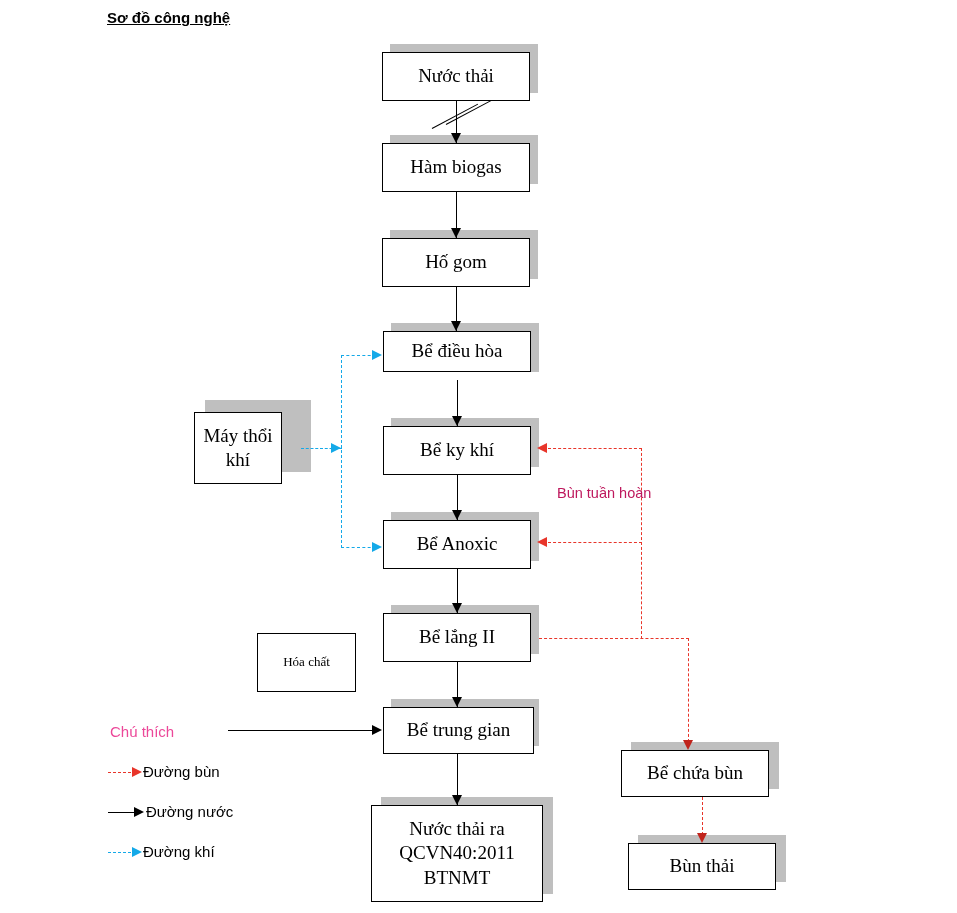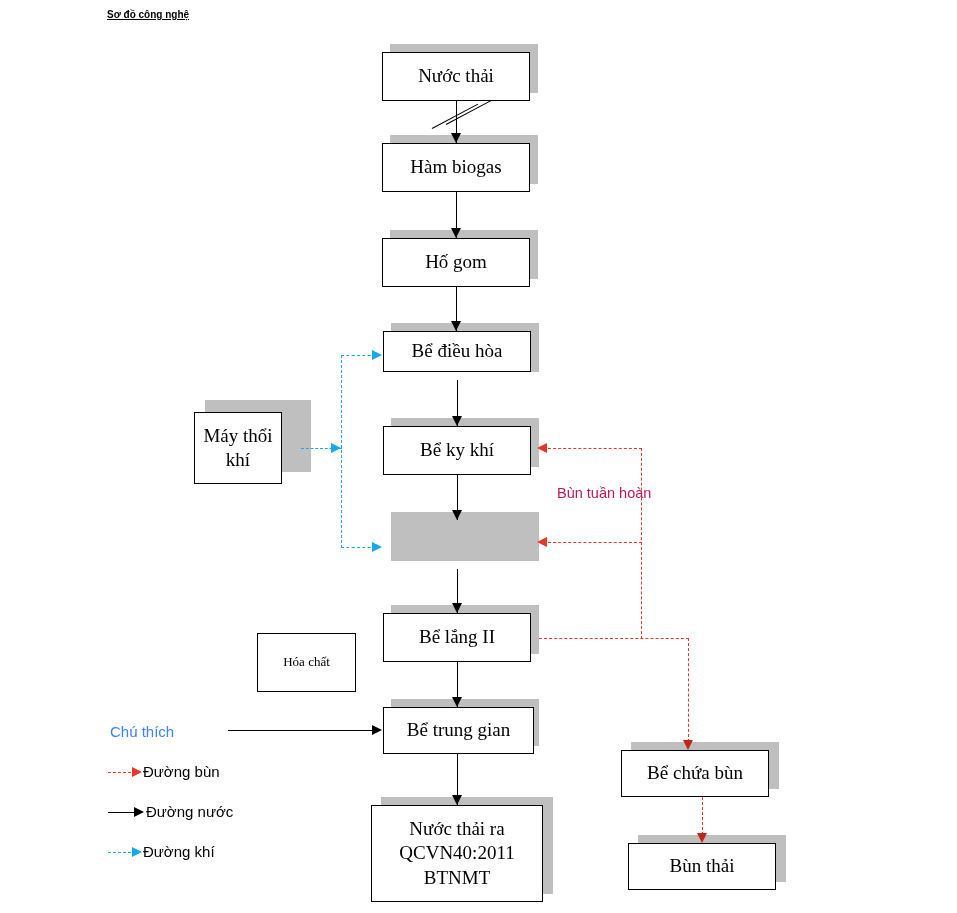--- a/index.html
+++ b/index.html
@@ -13,21 +13,21 @@
     height: 913px;
     background: #ffffff;
     overflow: hidden;
     font-family: "Liberation Serif", "DejaVu Serif", serif;
   }
   .title {
     position: absolute;
     left: 107px;
     top: 9px;
     font-family: "Liberation Sans", "DejaVu Sans", sans-serif;
-    font-size: 10px;
+    font-size: 15px;
     font-weight: bold;
     color: #000000;
     text-decoration: underline;
     white-space: nowrap;
   }
   
   .node {
     position: absolute;
     box-sizing: border-box;
     border: 1.3px solid #000000;
@@ -118,21 +118,21 @@
     font-size: 14.5px;
     color: #be185d;
     white-space: nowrap;
     z-index: 7;
   }
   
   .legend-title {
     position: absolute;
     font-family: "Liberation Sans", "DejaVu Sans", sans-serif;
     font-size: 15px;
-    color: #3b82f6;
+    color: #ec4899;
     white-space: nowrap;
     z-index: 7;
   }
   .legend-text {
     position: absolute;
     font-family: "Liberation Sans", "DejaVu Sans", sans-serif;
     font-size: 15px;
     color: #000000;
     white-space: nowrap;
     z-index: 7;
@@ -212,20 +212,21 @@
   <div class="vline sludge" style="left:702px; top:797px; height:38px;"></div>
   <div class="arrow down red" style="left:697px; top:833px;"></div>
 
   <div class="node" style="left:382px; top:52px;  width:148px; height:49px;">Nước thải</div>
   <div class="node" style="left:382px; top:143px; width:148px; height:49px;">Hàm biogas</div>
   <div class="node" style="left:382px; top:238px; width:148px; height:49px;">Hố gom</div>
   <div class="node" style="left:383px; top:331px; width:148px; height:41px;">Bể điều hòa</div>
   <div class="node" style="left:194px; top:412px; width:88px; height:72px;">Máy thổi
 khí</div>
   <div class="node" style="left:383px; top:426px; width:148px; height:49px;">Bể ky khí</div>
+  <div class="node" style="left:383px; top:520px; width:148px; height:49px;">Bể Anoxic</div>
   <div class="node" style="left:383px; top:613px; width:148px; height:49px;">Bể lắng II</div>
   <div class="node" style="left:257px; top:633px; width:99px;  height:59px; font-size:13px;">Hóa chất</div>
   <div class="node" style="left:383px; top:707px; width:151px; height:47px;">Bể trung gian</div>
   <div class="node" style="left:371px; top:805px; width:172px; height:97px;">Nước thải ra
 QCVN40:2011
 BTNMT</div>
   <div class="node" style="left:621px; top:750px; width:148px; height:47px;">Bể chứa bùn</div>
   <div class="node" style="left:628px; top:843px; width:148px; height:47px;">Bùn thải</div>
 
   <div class="label" style="left:557px; top:485px;">Bùn tuần hoàn</div>

